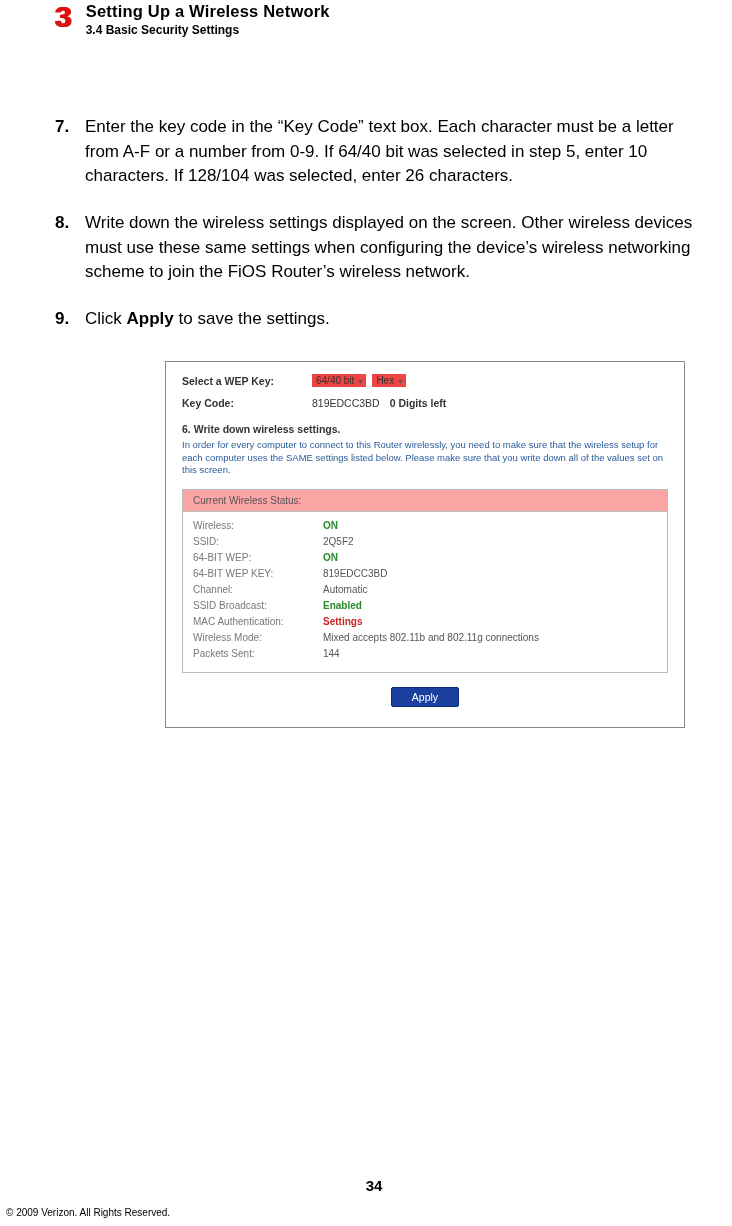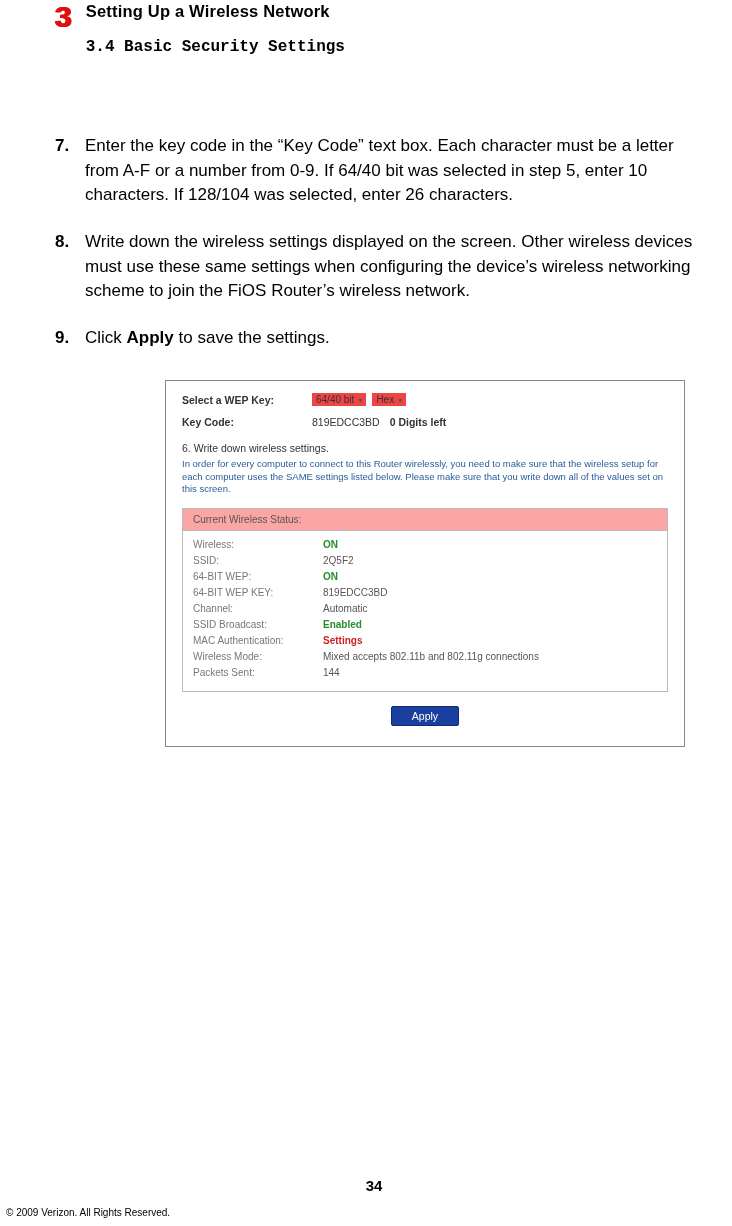--- a/index.html
+++ b/index.html
@@ -2,35 +2,35 @@
 <html><head>
 <meta charset="utf-8">
 <style>
   * { box-sizing: border-box; margin: 0; padding: 0; }
   html, body { width: 732px; height: 1226px; background: #fff; font-family: "Segoe UI", "Helvetica Neue", Arial, sans-serif; color: #000; }
   .page { position: relative; width: 732px; height: 1226px; padding: 0 30px 0 55px; }
   .header { padding-top: 2px; display: flex; align-items: flex-start; }
   .chapter-num { font-size: 30px; font-weight: 900; color: #d11; margin-right: 14px; line-height: 1; text-shadow: 1px 0 0 #d11, -1px 0 0 #d11; }
   .header-text { }
   .chapter-title { font-size: 16.5px; font-weight: 800; letter-spacing: 0.2px; }
-  .section-title { font-size: 16px; font-weight: 700; margin-top: 17px; font-family: Liberation Mono, monospace; }
+  .section-title { font-size: 12px; font-weight: 700; margin-top: 2px; }
   .content { margin-top: 78px; }
   .step { display: flex; margin-bottom: 22px; font-size: 17px; line-height: 1.45; }
   .step-num { font-weight: 700; width: 30px; flex-shrink: 0; }
   .step-body { flex: 1; }
   .step-body strong { font-weight: 700; }
   .screenshot-wrap { margin: 30px 0 0 90px; padding-left: 20px; }
   .screenshot { width: 520px; border: 1px solid #888; padding: 12px 16px 20px 16px; background: #fff; }
   .ss-row { display: flex; align-items: center; font-size: 10.5px; color: #333; margin-bottom: 10px; }
   .ss-row .lbl { font-weight: 700; width: 130px; }
   .ss-row .dd { background: #ef4444; padding: 1px 4px; margin-right: 6px; font-size: 10px; }
   .ss-row .arrow::after { content: "▾"; font-size: 8px; margin-left: 4px; color: #555; }
   .ss-row .code { font-size: 10.5px; color: #333; margin-right: 10px; }
   .ss-row .digits { font-weight: 700; }
-  .ss-section-head { font-size: 10.5px; font-weight: 400; color: #333; margin: 14px 0 4px 0; }
+  .ss-section-head { font-size: 10.5px; font-weight: 700; color: #333; margin: 14px 0 4px 0; }
   .ss-note { font-size: 9.5px; color: #2a5c9a; line-height: 1.3; margin-bottom: 12px; }
   .ss-status-box { border: 1px solid #bbb; }
   .ss-status-head { background: #fca5a5; border-bottom: 1px solid #bbb; padding: 5px 10px; font-size: 10px; color: #555; }
   .ss-table { padding: 6px 10px 10px 10px; }
   .ss-trow { display: flex; font-size: 10px; color: #555; padding: 2.5px 0; }
   .ss-trow .k { width: 130px; color: #777; }
   .ss-trow .v { }
   .v-green { color: #2a8a2a; font-weight: 700; }
   .v-red { color: #c22; font-weight: 700; }
   .ss-apply-row { text-align: center; margin-top: 14px; }

